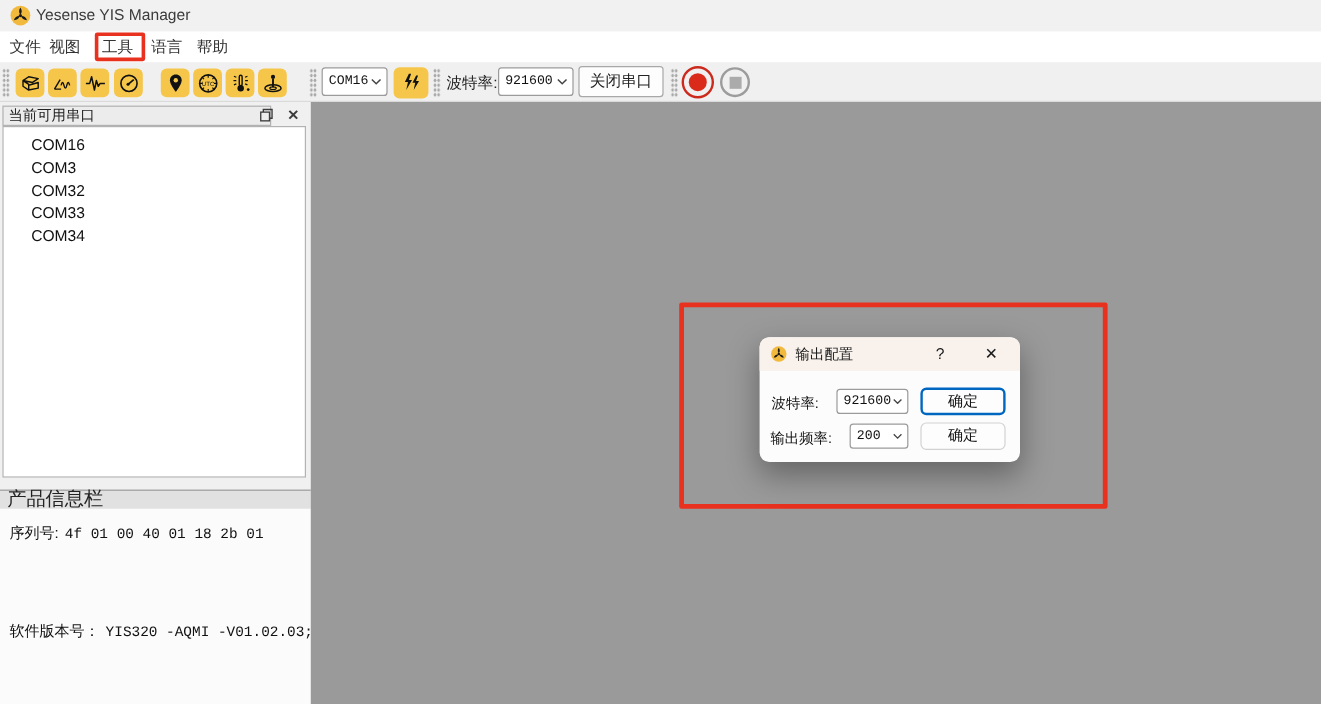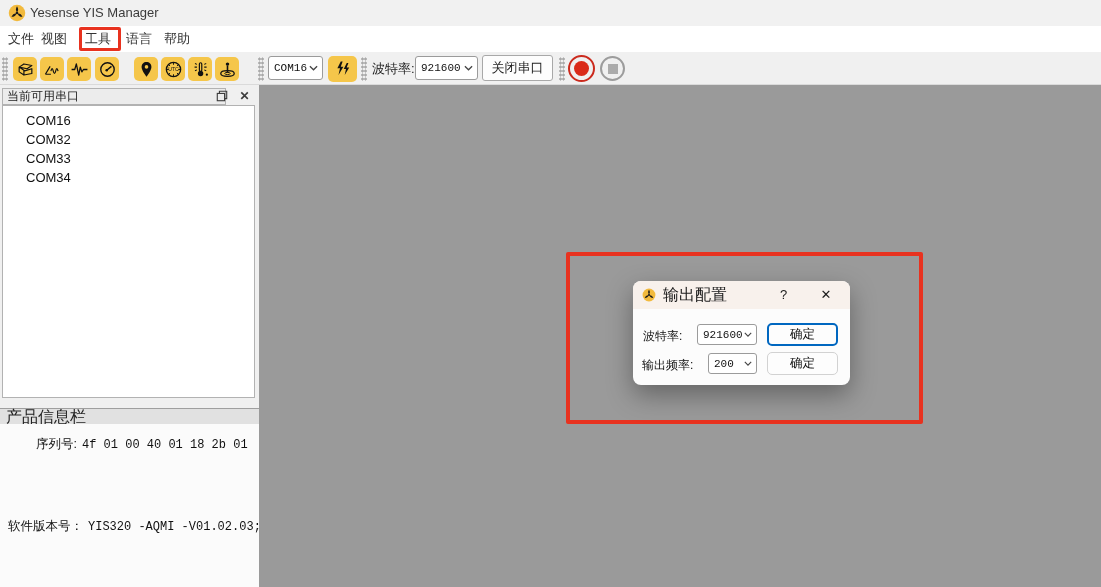--- a/index.html
+++ b/index.html
@@ -51,34 +51,34 @@
   #dock-close { position:absolute; left:234px; top:0; width:15px; height:15px; font-size:12px; font-weight:bold;
                 line-height:15px; text-align:center; color:#3c3c3c; cursor:pointer; background:none; border:none; padding:0; }
   #port-list { position:absolute; left:2px; top:20px; width:253px; height:293px; background:#fff;
                border:1px solid #b2b2b2; padding-top:5px; }
   .port-item { height:19px; line-height:19px; padding-left:23px; font-size:13px; color:#111; cursor:default; }
   #info-header { position:absolute; left:0; top:323px; width:259px; height:16px; background:#e1e1e1;
                  border-top:1px solid #9f9f9f; font-size:16px; color:#222; line-height:15px; padding-left:6px; }
   #info-body { position:absolute; left:0; top:339px; width:259px; height:163px; background:#fbfbfb; }
   .info-row { position:absolute; left:8px; font-size:12.5px; color:#111; white-space:nowrap; }
   .info-val { font-family:"Liberation Mono",monospace; font-size:12px; margin-left:5px; }
-  #serial-row { top:12px;margin-left:28px; }
+  #serial-row { top:12px; }
   #version-row { top:94px; }
 
   
   #workspace { left:259px; top:85px; width:842px; height:502px; background:#9a9a9a; }
   #red-highlight { left:566px; top:252px; width:357px; height:172px; border:4px solid #e8321f; border-radius:2px; }
 
   
   #dialog { left:633px; top:281px; width:217px; height:104px; background:#fcfcfc; border-radius:8px;
             box-shadow:0 10px 26px rgba(0,0,0,0.35); }
   #dialog-titlebar { position:absolute; left:0; top:0; width:217px; height:28px; background:#f8f1ec;
                      border-radius:8px 8px 0 0; display:flex; align-items:center; }
   #dialog-logo { margin-left:9px; width:14px; height:14px; }
-  #dialog-title { margin-left:7px; font-size:16px; color:#1a1a1a; }
+  #dialog-title { margin-left:7px; font-size:12px; color:#1a1a1a; }
   #dialog-help { position:absolute; left:144px; top:0; width:13px; height:28px; line-height:28px; text-align:center;
                  font-size:13px; color:#1a1a1a; background:none; border:none; cursor:pointer; }
   #dialog-close { position:absolute; left:185px; top:0; width:16px; height:28px; line-height:28px; text-align:center;
                   font-size:13px; color:#1a1a1a; background:none; border:none; cursor:pointer; }
   .dlg-label { position:absolute; font-size:12px; color:#111; white-space:nowrap; }
   .dlg-combo { height:21px; font-size:11px; }
   .dlg-ok { position:absolute; width:71px; height:23px; background:#fdfdfd; border-radius:5px; font-size:12.5px;
             color:#111; cursor:pointer; font-family:"Liberation Sans",sans-serif; }
   #dlg-label-1 { left:10px; top:47px; }
   #dlg-combo-1 { left:64px; top:43px; width:60px; }
@@ -216,20 +216,21 @@
       <button id="dock-float">
         <svg width="12" height="12" viewBox="0 0 14 14">
           <path d="M4 4V1.5h8.5V10H10" fill="none" stroke="#3c3c3c" stroke-width="1.3"></path>
           <rect x="1.5" y="4" width="8.5" height="8.5" fill="none" stroke="#3c3c3c" stroke-width="1.3"></rect>
         </svg>
       </button>
       <button id="dock-close">✕</button>
     </div>
     <div id="port-list">
       <div class="port-item">COM16</div>
+      <div class="port-item">COM3</div>
       <div class="port-item">COM32</div>
       <div class="port-item">COM33</div>
       <div class="port-item">COM34</div>
     </div>
     <div id="info-header">产品信息栏</div>
     <div id="info-body">
       <div id="serial-row" class="info-row">
         <span>序列号:</span><span class="info-val">4f 01 00 40 01 18 2b 01</span>
       </div>
       <div id="version-row" class="info-row">

